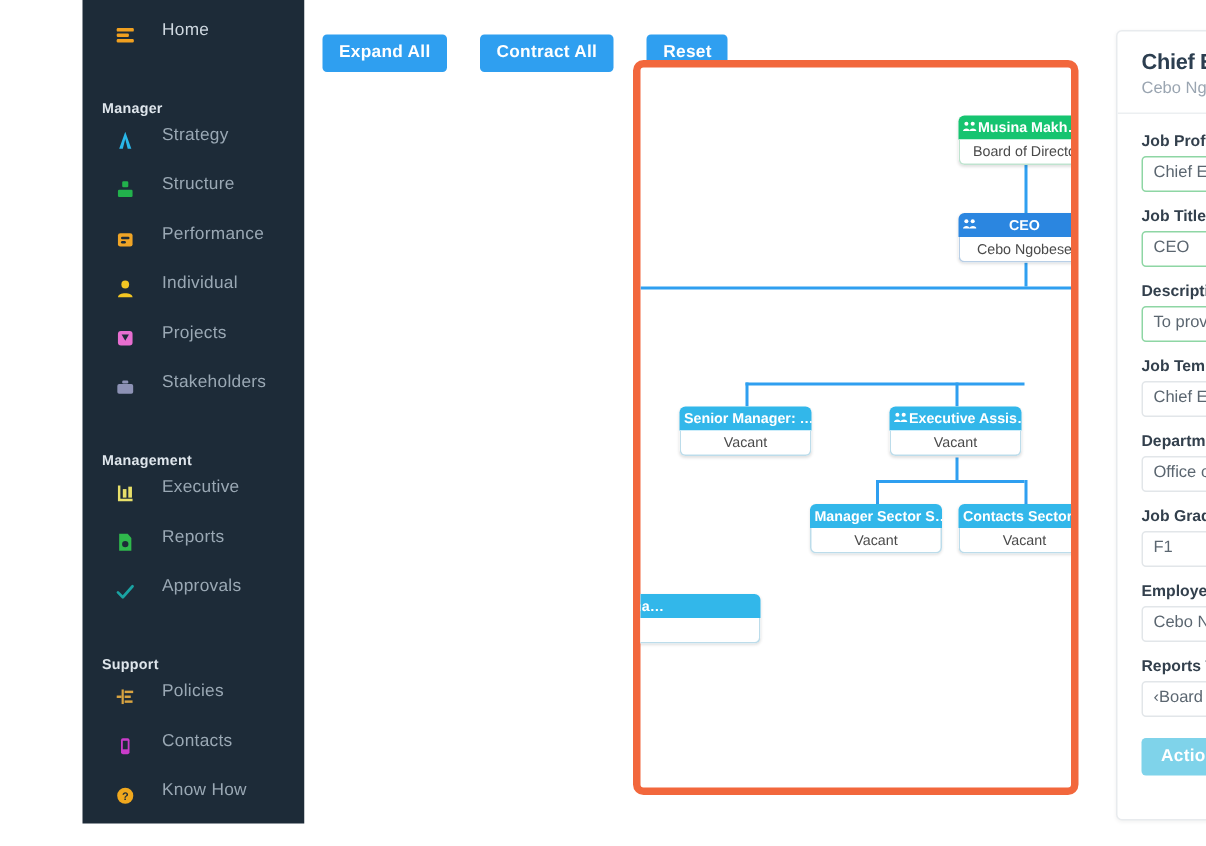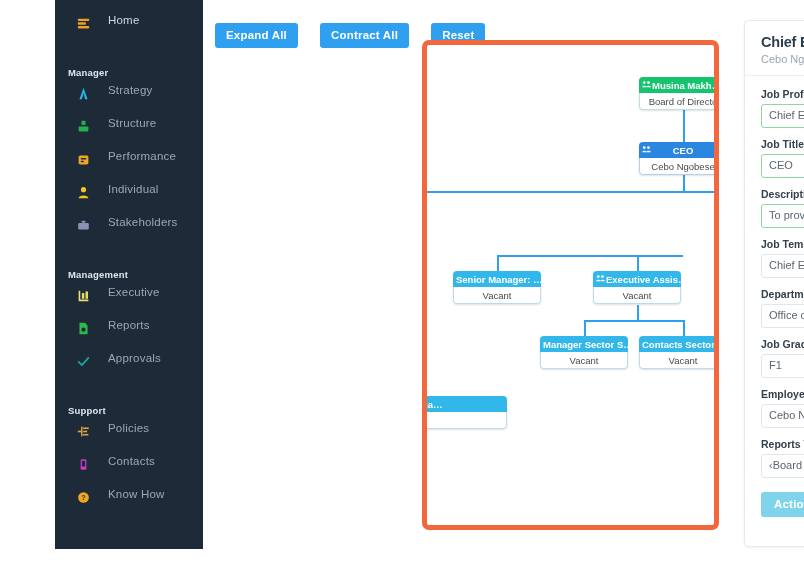--- a/index.html
+++ b/index.html
@@ -165,20 +165,29 @@
         <span class="lbl">Performance</span>
       </div>
       <div class="side-item">
         <span class="ic">
           <svg width="13" height="13" viewBox="0 0 16 16" fill="#f3c623">
             <circle cx="8" cy="4.5" r="3.2"></circle>
             <path d="M2 15 C2 10.5 14 10.5 14 15 Z"></path>
           </svg>
         </span>
         <span class="lbl">Individual</span>
+      </div>
+      <div class="side-item">
+        <span class="ic">
+          <svg width="13" height="13" viewBox="0 0 16 16" fill="#e86ed0">
+            <rect x="2" y="2" width="12" height="12" rx="2.5"></rect>
+            <path d="M5 5 L8 10 L11 5 Z" fill="#1d2b38"></path>
+          </svg>
+        </span>
+        <span class="lbl">Projects</span>
       </div>
       <div class="side-item">
         <span class="ic">
           <svg width="13" height="13" viewBox="0 0 16 16" fill="#8d92b5">
             <rect x="5.5" y="2" width="5" height="2.5" rx="1"></rect>
             <rect x="1.5" y="5" width="13" height="8" rx="1.5"></rect>
           </svg>
         </span>
         <span class="lbl">Stakeholders</span>
       </div>

